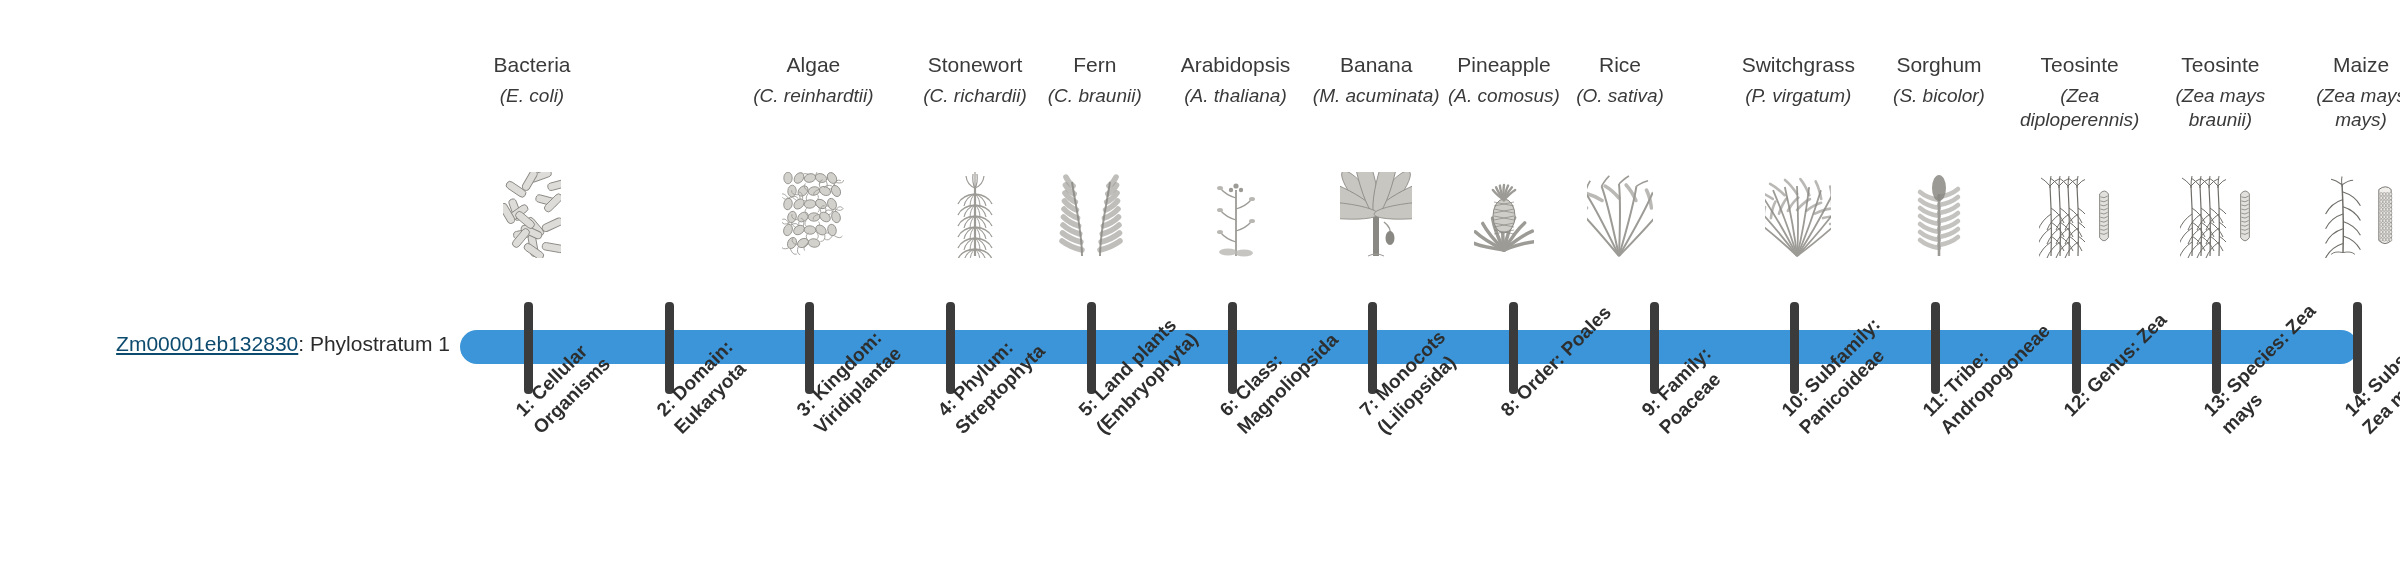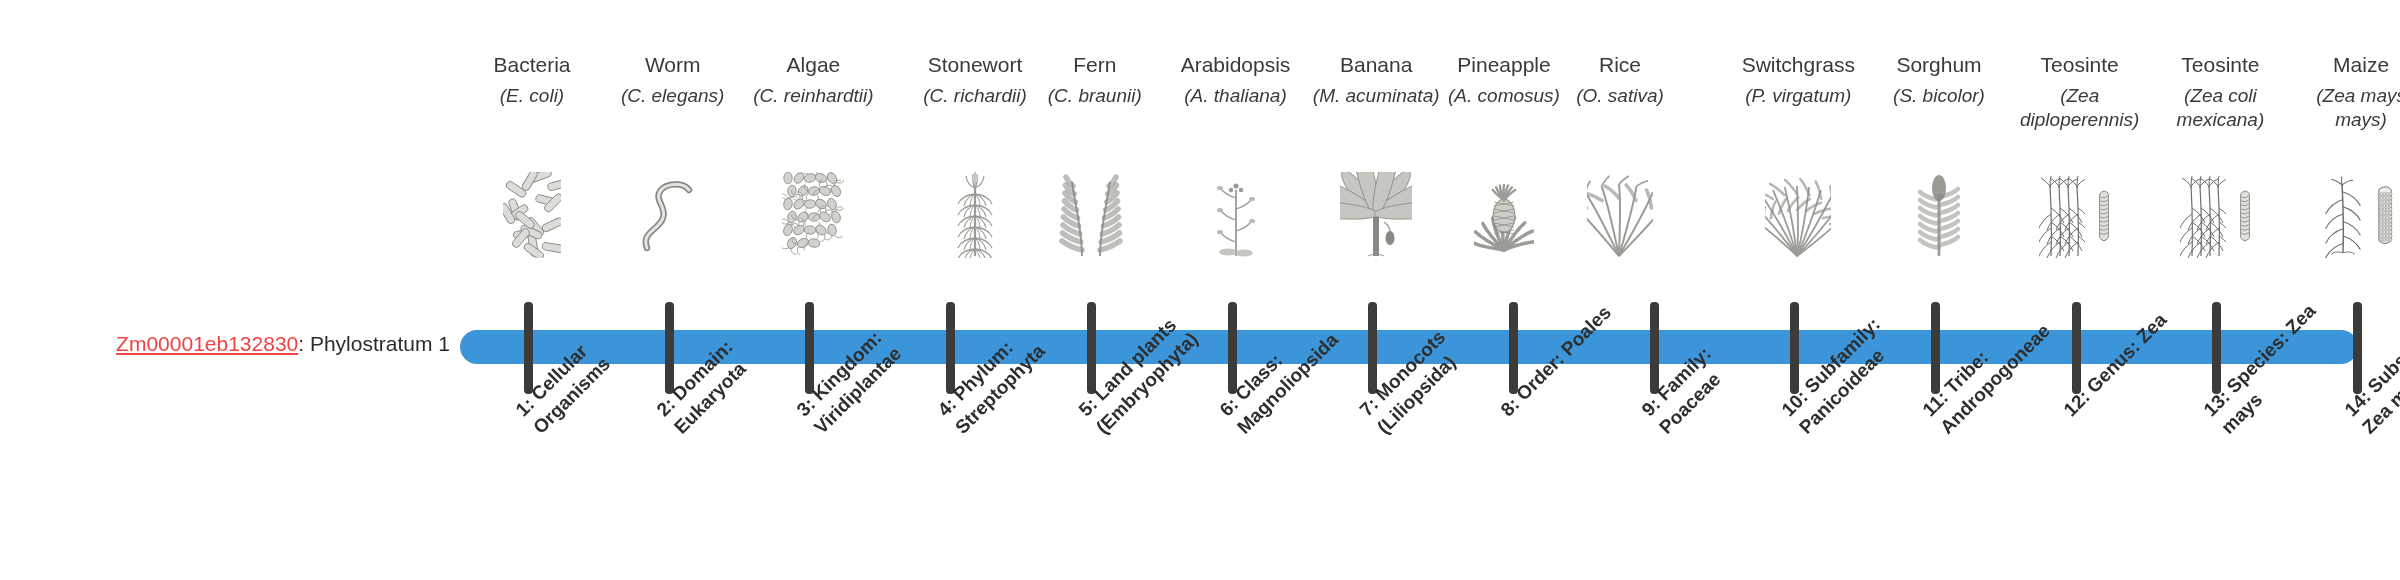--- a/index.html
+++ b/index.html
@@ -17,21 +17,21 @@
   .gene-label{
     position:absolute;
     left:0px; top:332px;
     width:450px;
     text-align:right;
     font-size:21px;
     color:#2b2b2b;
     white-space:nowrap;
   }
   .gene-link{
-    color:#ef4444;
+    color:#0c4a6e;
     text-decoration:underline;
     cursor:pointer;
   }
 
   
   .species-row{
     position:absolute;
     left:460px; top:52px;
     width:1900px; height:250px;
   }
@@ -159,30 +159,20 @@
             </g>
             <g transform="translate(24,70) rotate(35)">
               <rect x="0" y="0" width="22" height="7.5" rx="3.7" fill="#dedcd8" stroke="#8a8883" stroke-width="0.9"></rect>
             </g>
             <g transform="translate(8,72) rotate(-50)">
               <rect x="0" y="0" width="22" height="7.5" rx="3.7" fill="#dedcd8" stroke="#8a8883" stroke-width="0.9"></rect>
             </g>
             <g transform="translate(40,70) rotate(10)">
               <rect x="0" y="0" width="22" height="7.5" rx="3.7" fill="#dedcd8" stroke="#8a8883" stroke-width="0.9"></rect>
             </g>
-          </svg>
-        </div>
-      </div>
-      <div class="species-col" style="left: 144.7px; width: 136px;">
-        <div class="sp-common">Worm</div>
-        <div class="sp-latin">(C. elegans)</div>
-        <div class="sp-art">
-          <svg width="72" height="80" viewBox="0 0 72 80">
-            <path d="M10 70 C4 54 22 52 26 40 C30 28 16 22 24 12 C30 5 46 4 52 12" fill="none" stroke="#8a8883" stroke-width="6.5" stroke-linecap="round"></path>
-            <path d="M10 70 C4 54 22 52 26 40 C30 28 16 22 24 12 C30 5 46 4 52 12" fill="none" stroke="#e6e4e0" stroke-width="3" stroke-linecap="round"></path>
           </svg>
         </div>
       </div>
       <div class="species-col" style="left: 285.4px; width: 136px;">
         <div class="sp-common">Algae</div>
         <div class="sp-latin">(C. reinhardtii)</div>
         <div class="sp-art">
           <svg width="62" height="86" viewBox="0 0 62 86">
             <g transform="translate(6,6) rotate(0)">
               <ellipse cx="0" cy="0" rx="4.2" ry="5.8" fill="#d3d1cc" stroke="#8a8883" stroke-width="0.8"></ellipse>
@@ -748,21 +738,21 @@
             <path d="M17 46 q5 3 10 -1" fill="none" stroke="#6f6d68" stroke-width="0.9"></path>
             <path d="M17 51.599999999999994 q5 3 10 -1" fill="none" stroke="#6f6d68" stroke-width="0.9"></path>
             <path d="M17 57.199999999999996 q5 3 10 -1" fill="none" stroke="#6f6d68" stroke-width="0.9"></path>
             <path d="M17 62.8 q5 3 10 -1" fill="none" stroke="#6f6d68" stroke-width="0.9"></path>
             <path d="M17 68.4 q5 3 10 -1" fill="none" stroke="#6f6d68" stroke-width="0.9"></path>
           </svg>
         </div>
       </div>
       <div class="species-col" style="left: 1692.4px; width: 136px;">
         <div class="sp-common">Teosinte</div>
-        <div class="sp-latin">(Zea coli mexicana)</div>
+        <div class="sp-latin">(Zea mays braunii)</div>
         <div class="sp-art">
           <svg width="46" height="86" viewBox="0 0 46 86">
             <path d="M12 84 C13 50 12 30 11 14" fill="none" stroke="#6f6d68" stroke-width="1.2"></path>
             <path d="M11 14 q-5 -6 -9 -8 M11 14 q5 -6 9 -7 M11 16 q0 -8 1 -12" fill="none" stroke="#6f6d68" stroke-width="1"></path>
             <path d="M12 70 q-9 6 -13 16" fill="none" stroke="#6f6d68" stroke-width="1"></path>
             <path d="M12 64 q9 6 13 15" fill="none" stroke="#6f6d68" stroke-width="1"></path>
             <path d="M12 56 q-9 6 -13 16" fill="none" stroke="#6f6d68" stroke-width="1"></path>
             <path d="M12 50 q9 6 13 15" fill="none" stroke="#6f6d68" stroke-width="1"></path>
             <path d="M12 42 q-9 6 -13 16" fill="none" stroke="#6f6d68" stroke-width="1"></path>
             <path d="M12 36 q9 6 13 15" fill="none" stroke="#6f6d68" stroke-width="1"></path>

